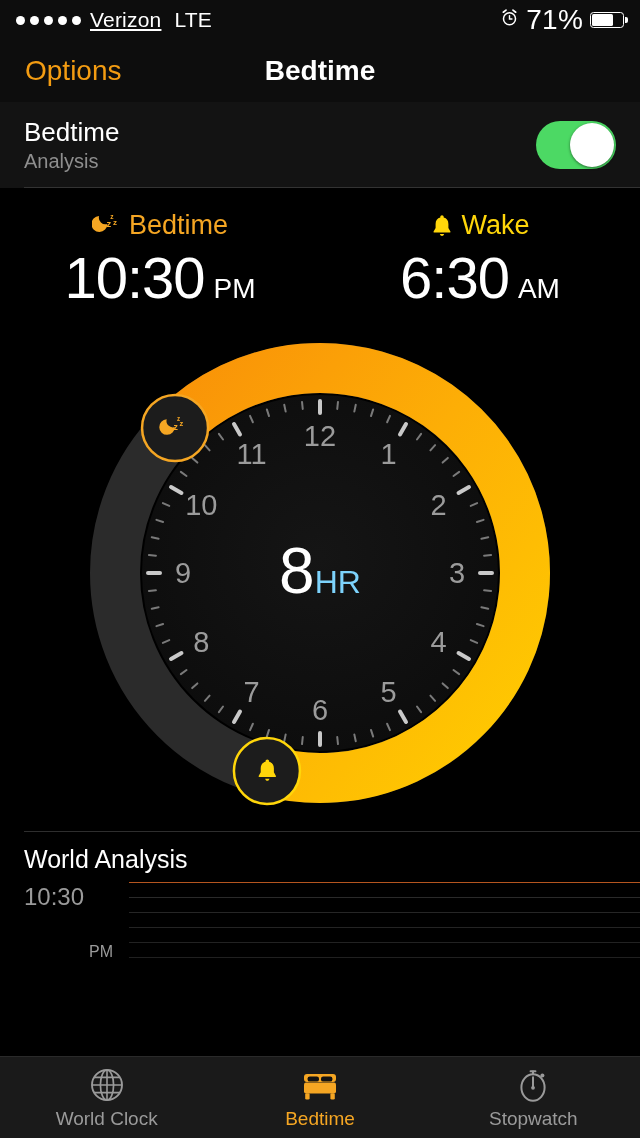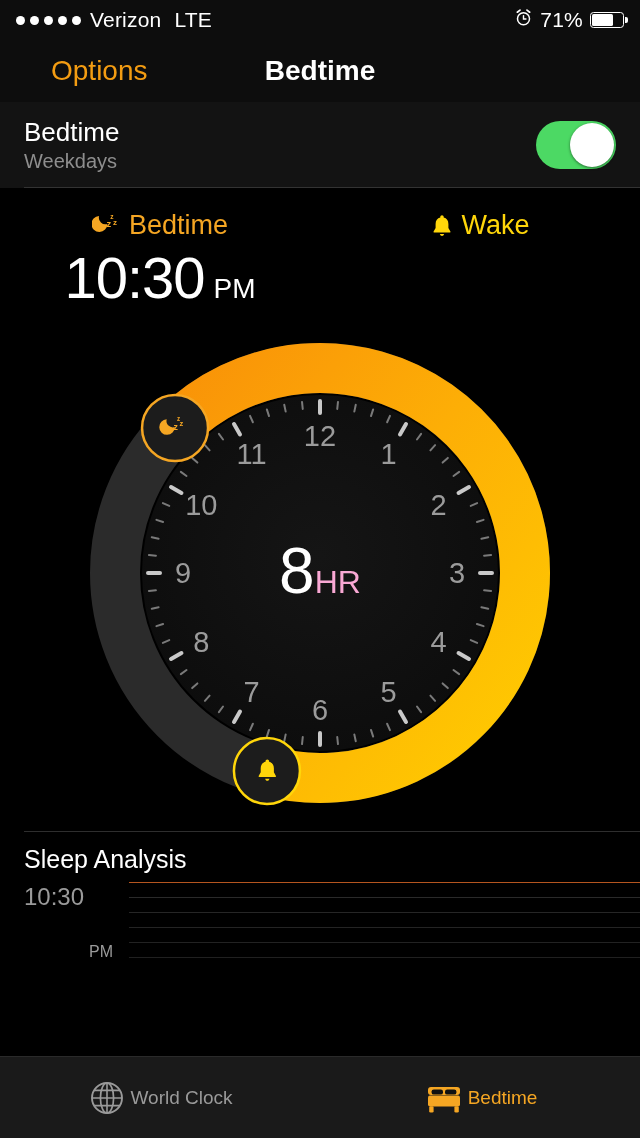--- a/index.html
+++ b/index.html
@@ -14,43 +14,43 @@
   
   #status-bar {
     height:40px; width:100%;
     display:flex; align-items:center;
     padding:0 16px; background:#0d0d0d;
     font-size:21px; letter-spacing:.2px;
   }
   #sb-left { display:flex; align-items:center; gap:9px; flex:0 0 auto; }
   .sig-dots { display:flex; gap:5px; align-items:center; }
   .sig-dots i { width:9px; height:9px; border-radius:50%; background:#fff; display:block; }
-  #carrier-name { font-size:21px; color:#fff; }
+  #carrier-name { font-size:21px; color:#fff;text-decoration:underline; }
   #network-type { font-size:21px; color:#fff; margin-left:4px; }
   #sb-center {
     position:absolute; left:0; right:0; top:0; height:40px;
     display:flex; align-items:center; justify-content:center;
     pointer-events:none; font-size:22px; font-weight:normal;margin-top:29px;
   }
   #sb-right { margin-left:auto; display:flex; align-items:center; gap:7px; z-index:2; }
-  #battery-percent { font-size:21px; }
+  #battery-percent { font-size:28px; }
   .batt { position:relative; width:34px; height:16px; }
   .batt .shell { position:absolute; inset:0; border:1.6px solid #fff; border-radius:3.5px; }
   .batt .cap { position:absolute; right:-4px; top:5px; width:2.6px; height:6px; background:#fff; border-radius:0 2px 2px 0; }
   .batt .fill { position:absolute; left:2px; top:2px; bottom:2px; background:#fff; border-radius:1.6px; }
 
   
   #nav-bar {
     height:62px; position:relative;
     display:flex; align-items:center;
     background:#0d0d0d;
   }
   #options-button {
     position:absolute; left:25px;
-    font-size:28px; color:#f39c12;margin-left:26px;
+    font-size:28px; color:#f39c12;
   }
   #nav-title {
     width:100%; text-align:center;
     font-size:28px; font-weight:bold; color:#fff;
   }
 
   
   #bedtime-toggle-row {
     height:86px; background:#131313;
     display:flex; align-items:center;
@@ -95,21 +95,21 @@
 
   
   #dial-wrap { position:relative; height:520px; background:#000; }
   #dial-svg { position:absolute; left:0; top:0; }
   #hr-center {
     position:absolute; left:0; right:0; top:228px;
     display:flex; align-items:baseline; justify-content:center;
     pointer-events:none;
   }
   #hr-number { font-size:64px; color:#fff; letter-spacing:-1px; line-height:1; }
-  #hr-unit { font-size:32px; color:#f9a8d4; line-height:1; margin-left:1px; }
+  #hr-unit { font-size:32px; color:#7dd3fc; line-height:1; margin-left:1px; }
 
   
   #sleep-analysis { background:#000; padding:0 0 0 24px; position:relative; }
   #sleep-analysis::before {
     content:""; position:absolute; left:24px; right:0; top:0; height:1px; background:#2e2e2e;
   }
   #sa-title { font-size:25px; color:#fff; padding-top:14px; }
   #sa-body { display:flex; margin-top:8px; }
   #sa-label {
     width:105px; flex:0 0 105px;
@@ -120,21 +120,21 @@
   #sa-grid { flex:1; position:relative; height:82px; }
   #sa-grid .gl { position:absolute; left:0; right:0; height:1px; }
 
   
   #tab-bar {
     position:absolute; left:0; bottom:0; width:640px; height:82px;
     background:#1a1a1a; display:flex; align-items:center;
     border-top:1px solid #2a2a2a;
   }
   .tab {
-    flex:1; display:flex; flex-direction:row;
+    flex:1; display:flex; flex-direction:column;
     align-items:center; justify-content:center; gap:3px;
   }
   .tab .tl { font-size:19px; color:#9a9a9a; }
   .tab.active .tl { color:#f5a623; }
   .tab svg { display:block; }
 </style>
 </head>
 <body>
 
 <div id="status-bar">
@@ -169,21 +169,21 @@
 </div>
 
 <div id="nav-bar">
   <div id="options-button">Options</div>
   <div id="nav-title">Bedtime</div>
 </div>
 
 <div id="bedtime-toggle-row">
   <div id="toggle-text">
     <span id="toggle-title">Bedtime</span>
-    <span id="toggle-subtitle">Weekdays</span>
+    <span id="toggle-subtitle">Analysis</span>
   </div>
   <div id="bedtime-switch">
     <span class="knob"></span>
   </div>
 </div>
 
 <div id="times-row">
   <div class="time-col">
     <div class="time-head bed">
       <span>
@@ -203,20 +203,24 @@
   </div>
   <div class="time-col">
     <div class="time-head wake">
       <span>
         <svg class="bell-ic" width="24" height="26" viewBox="0 0 24 26">
           <path d="M12 2.3c-.95 0-1.7.75-1.7 1.65v.55C7.3 5.2 5.6 7.6 5.6 10.9v4.0L3.6 18.4c-.25.45.07 1.0.6 1.0h15.6c.53 0 .85-.55.6-1.0l-2.0-3.5v-4.0c0-3.3-1.7-5.7-4.7-6.4v-.55c0-.9-.75-1.65-1.7-1.65z" fill="#ffd60a"></path>
           <path d="M9.9 21.1c.25 1.2 1.1 2.0 2.1 2.0s1.85-.8 2.1-2.0z" fill="#ffd60a"></path>
         </svg>
       </span>
       <span>Wake</span>
+    </div>
+    <div class="time-value">
+      <span class="time-main">6:30</span>
+      <span class="time-ampm">AM</span>
     </div>
   </div>
 </div>
 
 <div id="dial-wrap">
   <svg id="dial-svg" width="640" height="520" viewBox="0 0 640 520">
     <defs>
       <linearGradient id="arcGrad" x1="0" y1="0" x2="1" y2="1">
         <stop offset="0%" stop-color="#f99208"></stop>
         <stop offset="45%" stop-color="#fdae06"></stop>
@@ -331,21 +335,21 @@
     </g>
   </svg>
 
   <div id="hr-center">
     <span id="hr-number">8</span>
     <span id="hr-unit">HR</span>
   </div>
 </div>
 
 <div id="sleep-analysis">
-  <div id="sa-title">Sleep Analysis</div>
+  <div id="sa-title">World Analysis</div>
   <div id="sa-body">
     <div id="sa-label">
       <span id="sa-time">10:30</span>
       <span id="sa-ampm">PM</span>
     </div>
     <div id="sa-grid">
         <div class="gl" style="top: 0px; background: rgb(181, 85, 31);"></div>
         <div class="gl" style="top: 15px; background: rgb(42, 42, 42);"></div>
         <div class="gl" style="top: 30px; background: rgb(38, 38, 38);"></div>
         <div class="gl" style="top: 45px; background: rgb(36, 36, 36);"></div>
@@ -376,14 +380,27 @@
         <rect x="8.6" y="11.4" width="11.4" height="5.2" rx="2.2" fill="#111"></rect>
         <rect x="22" y="11.4" width="11.4" height="5.2" rx="2.2" fill="#111"></rect>
         <rect x="5" y="17.6" width="32" height="11" rx="2" fill="#f5a623"></rect>
         <rect x="6.2" y="28.2" width="4.4" height="6.4" rx="1.4" fill="#f5a623"></rect>
         <rect x="31.4" y="28.2" width="4.4" height="6.4" rx="1.4" fill="#f5a623"></rect>
       </svg>
     </span>
     <span class="tl">Bedtime</span>
   </div>
 
+  <div class="tab">
+    <span>
+      <svg width="40" height="40" viewBox="0 0 40 40">
+        <ellipse cx="20" cy="22.5" rx="11.6" ry="13.2" fill="none" stroke="#9a9a9a" stroke-width="2"></ellipse>
+        <path d="M20 22.5V12.2" stroke="#9a9a9a" stroke-width="2" stroke-linecap="round"></path>
+        <circle cx="20" cy="22.8" r="1.9" fill="#9a9a9a"></circle>
+        <path d="M17.6 6.2h4.8" stroke="#9a9a9a" stroke-width="2.1" stroke-linecap="round"></path>
+        <path d="M20 6.4v2.9" stroke="#9a9a9a" stroke-width="2" stroke-linecap="round"></path>
+        <circle cx="29.4" cy="10.4" r="2" fill="#9a9a9a"></circle>
+      </svg>
+    </span>
+    <span class="tl">Stopwatch</span>
+  </div>
 
 </div>
 
 </body></html>

